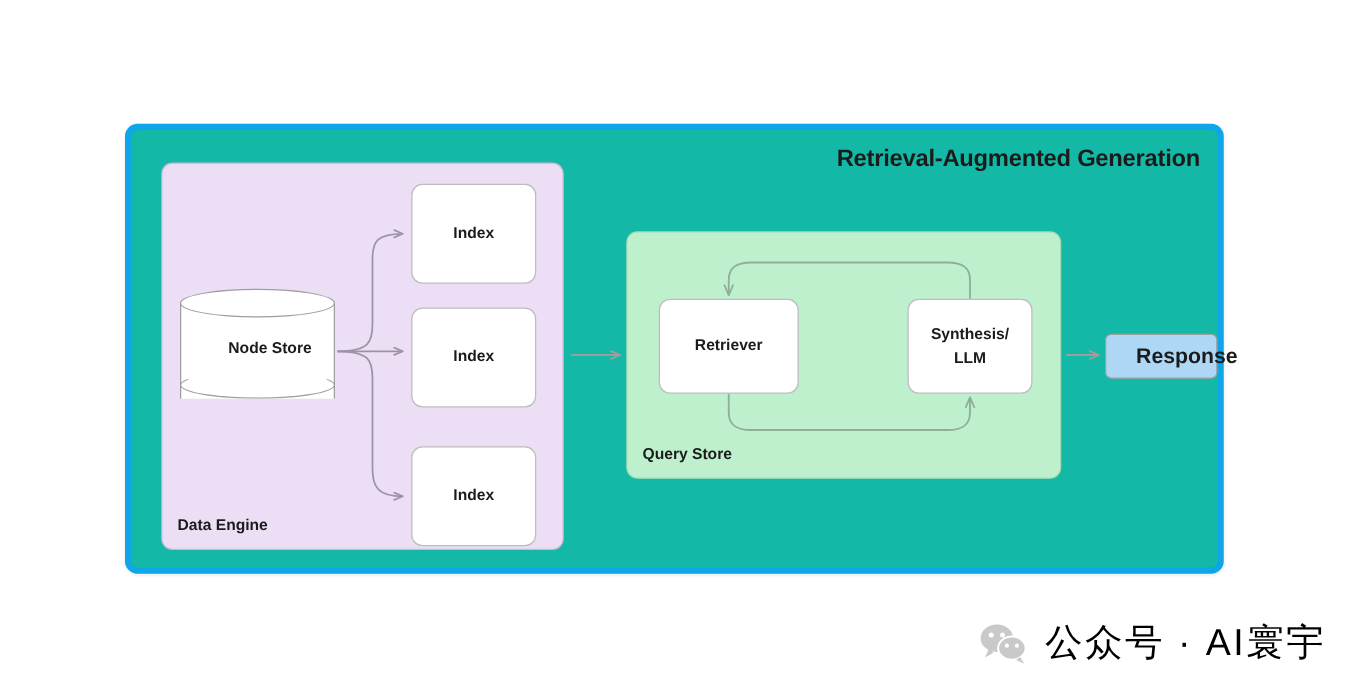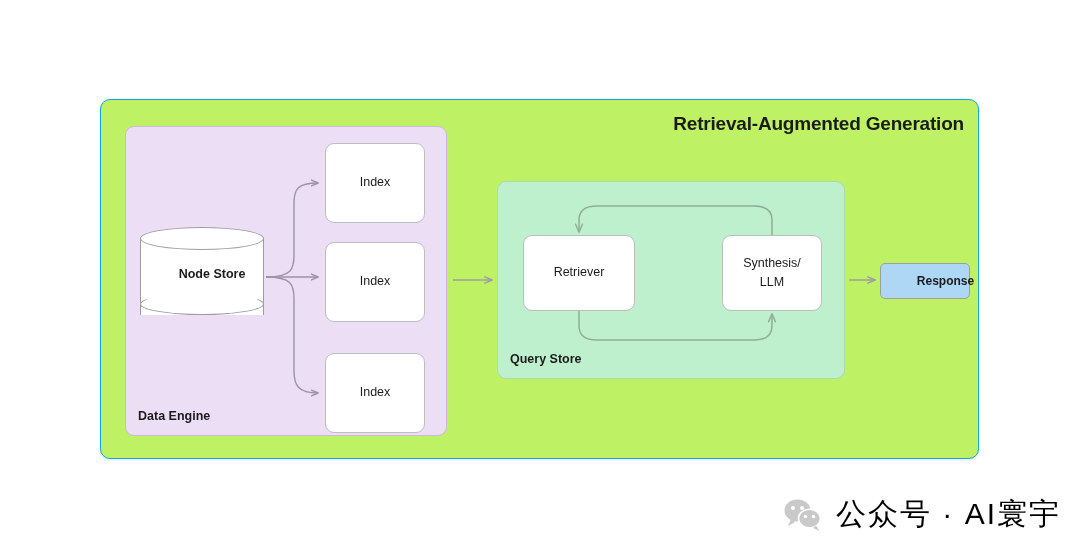--- a/index.html
+++ b/index.html
@@ -20,22 +20,22 @@
     height: 560px;
   }
 
   
   .outer-card {
     position: absolute;
     left: 100px;
     top: 99px;
     width: 879px;
     height: 360px;
-    background: #bef264;
-    border: 1px solid #0ea5e9;
+    background: #14b8a6;
+    border: 5px solid #0ea5e9;
     border-radius: 10px;
     box-shadow: 0 1px 3px rgba(0,0,0,0.10);
   }
 
   .diagram-title {
     position: absolute;
     right: 14px;
     top: 13px;
     font-size: 19px;
     font-weight: bold;
@@ -117,21 +117,21 @@
   
   .node-box {
     position: absolute;
     background: #ffffff;
     border: 1.5px solid #bdbdbd;
     border-radius: 9px;
     display: flex;
     align-items: center;
     justify-content: center;
     font-size: 12.5px;
-    font-weight: normal;
+    font-weight: bold;
     color: #1b1b1b;
     text-align: center;
     line-height: 1.55;
   }
 
   .index-1 { left: 199px; top: 16px;  width: 100px; height: 80px; }
   .index-2 { left: 199px; top: 115px; width: 100px; height: 80px; }
   .index-3 { left: 199px; top: 226px; width: 100px; height: 80px; }
 
   
@@ -155,21 +155,21 @@
     left: 779px;
     top: 163px;
     width: 90px;
     height: 36px;
     background: #aed7f5;
     border: 1.5px solid #9e9e9e;
     border-radius: 5px;
     display: flex;
     align-items: center;
     justify-content: center;
-    font-size: 12px;
+    font-size: 17px;
     font-weight: bold;
     color: #1b1b1b;
     padding-left: 41px;
   }
 
   
   .arrow-layer {
     position: absolute;
     left: 0; top: 0;
     width: 100%;

